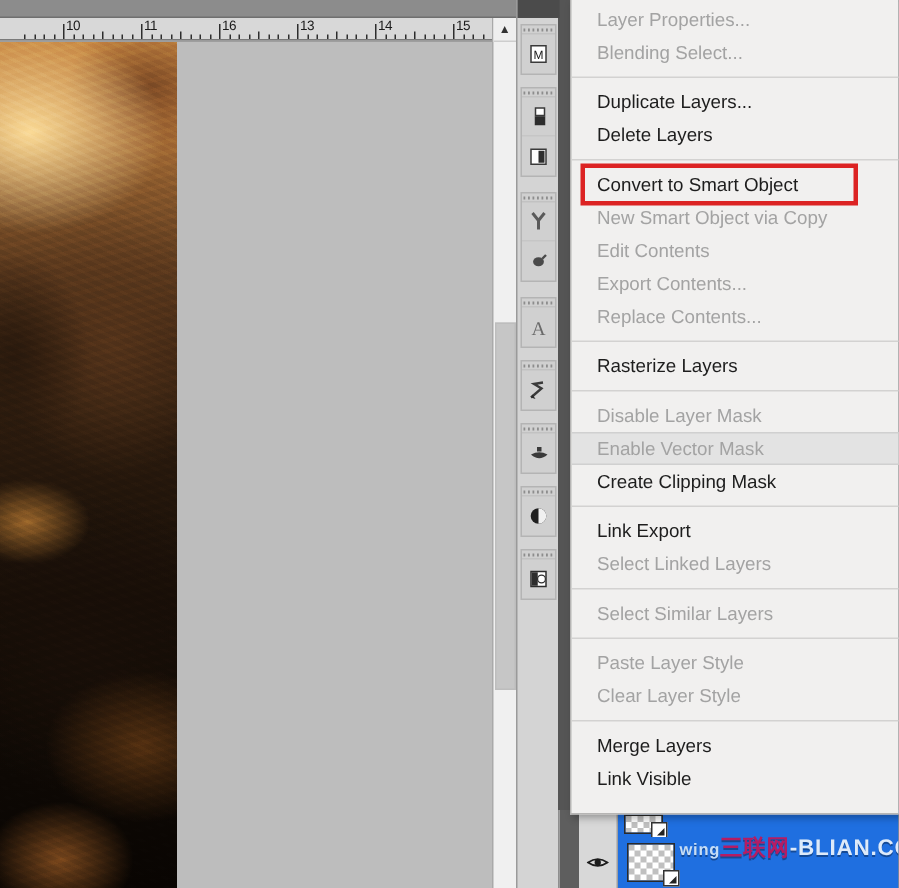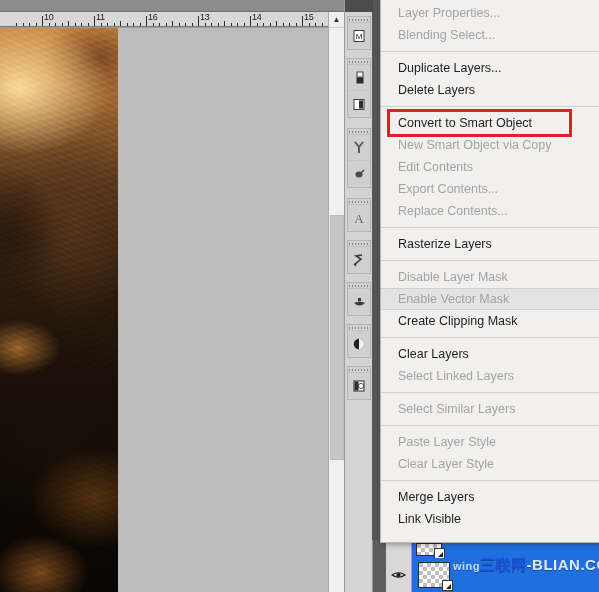--- a/index.html
+++ b/index.html
@@ -214,21 +214,21 @@
     left: 80px; top: 16px;
     font-size: 15px;
     font-weight: bold;
     letter-spacing: 0.5px;
     white-space: nowrap;
     color: #e8f1fb;
     text-shadow: 0 1px 0 rgba(0,0,0,0.35);
     opacity: 0.95;
   }
   .watermark .wm-small { font-size: 11px; color: #cfe3f7; font-weight: bold; margin-top: 44px; }
-  .watermark .wm-cn { color: #1d4ed8; font-size: 15px; }
+  .watermark .wm-cn { color: #be185d; font-size: 15px; }
 
   
   .ctx-menu {
     position: absolute;
     left: 380px; top: 0;
     width: 229px; height: 543px;
     background: #f1f0ef;
     border: 1px solid #b6b5b4;
     border-top: none;
     box-shadow: 2px 2px 5px rgba(0,0,0,0.30);
@@ -483,21 +483,21 @@
       <div class="ctx-item disabled"><span>Edit Contents</span></div>
       <div class="ctx-item disabled"><span>Export Contents...</span></div>
       <div class="ctx-item disabled"><span>Replace Contents...</span></div>
       <div class="ctx-sep"></div>
       <div class="ctx-item"><span>Rasterize Layers</span></div>
       <div class="ctx-sep"></div>
       <div class="ctx-item disabled"><span>Disable Layer Mask</span></div>
       <div class="ctx-item disabled hover"><span>Enable Vector Mask</span></div>
       <div class="ctx-item"><span>Create Clipping Mask</span></div>
       <div class="ctx-sep"></div>
-      <div class="ctx-item"><span>Clear Layers</span></div>
+      <div class="ctx-item"><span>Link Export</span></div>
       <div class="ctx-item disabled"><span>Select Linked Layers</span></div>
       <div class="ctx-sep"></div>
       <div class="ctx-item disabled"><span>Select Similar Layers</span></div>
       <div class="ctx-sep"></div>
       <div class="ctx-item disabled"><span>Paste Layer Style</span></div>
       <div class="ctx-item disabled"><span>Clear Layer Style</span></div>
       <div class="ctx-sep"></div>
       <div class="ctx-item"><span>Merge Layers</span></div>
       <div class="ctx-item"><span>Link Visible</span></div>
       <div class="red-box" style="border-color: rgb(220, 35, 35); top: 109px;"></div>

